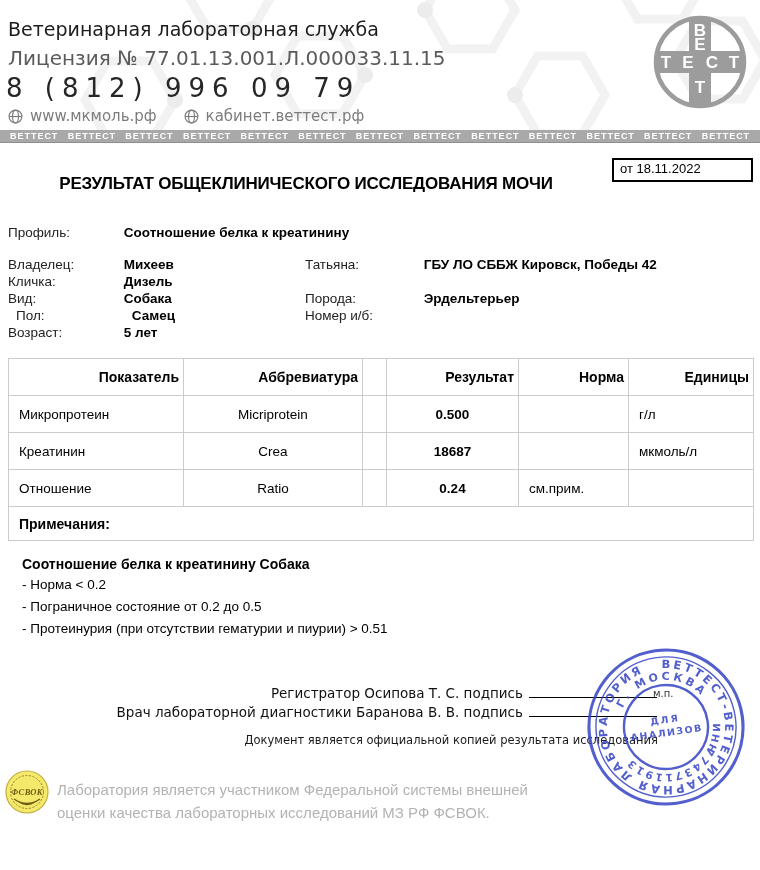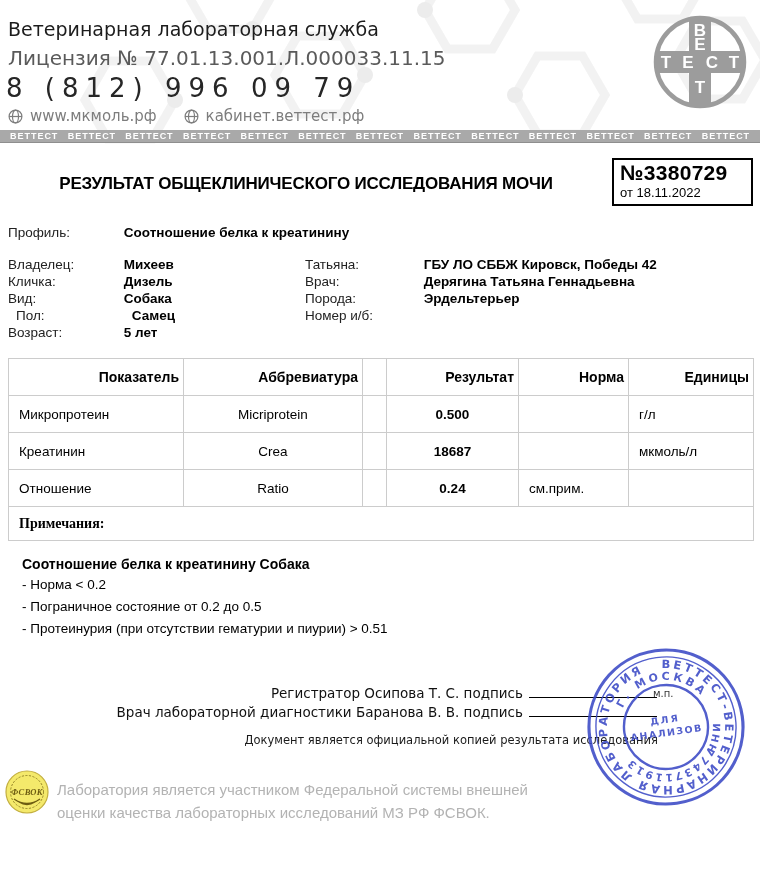--- a/index.html
+++ b/index.html
@@ -38,21 +38,21 @@
   .info-row.right .lbl { width:115px; }
 
   table.results { position:absolute; left:8px; top:358px; width:745px; border-collapse:collapse;
                   table-layout:fixed; z-index:1; }
   table.results th, table.results td { border:1px solid #cccccc; height:36px; padding:0 10px;
                   font-size:13.5px; overflow:hidden; }
   table.results th { font-size:14px; font-weight:bold; text-align:right; padding:0 4px; }
   td.c-abbr { text-align:center; }
   td.c-flag { padding:0; }
   td.c-res  { text-align:center; font-weight:bold; }
-  table.results tfoot td { height:33px; font-weight:bold; font-size:14px; text-align:left;font-family:Liberation Serif, serif; }
+  table.results tfoot td { height:33px; font-weight:bold; font-size:14px; text-align:left; }
 
   .notes-title { left:22px; top:556px; font-weight:bold; font-size:14px; z-index:1; }
   .note-line   { position:absolute; left:22px; font-size:13.5px; z-index:1; }
 
   .signatures { left:0; top:684px; width:657px; text-align:right; font-size:13.5px; line-height:19px;
                 color:#111; font-family:"DejaVu Sans",sans-serif; z-index:1; }
   .sig-line { display:inline-block; width:128px; border-bottom:1px solid #000; height:13px;
               vertical-align:baseline; margin-left:6px; }
   .mp { left:653px; top:688px; font-size:10px; color:#333; z-index:3; font-family:"DejaVu Sans",sans-serif; }
   .copy-note { left:0; top:733px; width:658px; text-align:right; font-size:11.5px; color:#1a1a1a;
@@ -139,21 +139,20 @@
     <span>ВЕТТЕСТ</span>
     <span>ВЕТТЕСТ</span>
     <span>ВЕТТЕСТ</span>
     <span>ВЕТТЕСТ</span>
     <span>ВЕТТЕСТ</span>
     <span>ВЕТТЕСТ</span>
   </div>
 
   <div class="abs report-title">РЕЗУЛЬТАТ ОБЩЕКЛИНИЧЕСКОГО ИССЛЕДОВАНИЯ МОЧИ</div>
   <div class="abs number-box">
-    <div class="num">№3380729</div>
     <div class="date">от 18.11.2022</div>
   </div>
 
   <div class="info-row" style="left:8px; top:225px;">
     <span class="lbl">Профиль:</span>
     <span class="val">Соотношение белка к креатинину</span>
   </div>
 
   <div class="info-row" style="left:8px; top:257px;">
     <span class="lbl">Владелец:</span>
@@ -172,24 +171,20 @@
     <span class="val">Самец</span>
   </div>
   <div class="info-row" style="left:8px; top:325px;">
     <span class="lbl">Возраст:</span>
     <span class="val">5 лет</span>
   </div>
 
   <div class="info-row right" style="left:305px; top:257px;">
     <span class="lbl">Татьяна:</span>
     <span class="val">ГБУ ЛО СББЖ Кировск, Победы 42</span>
-  </div>
-  <div class="info-row right" style="left:305px; top:274px;">
-    <span class="lbl">Врач:</span>
-    <span class="val">Дерягина Татьяна Геннадьевна</span>
   </div>
   <div class="info-row right" style="left:305px; top:291px;">
     <span class="lbl">Порода:</span>
     <span class="val">Эрдельтерьер</span>
   </div>
   <div class="info-row right" style="left:305px; top:308px;">
     <span class="lbl">Номер и/б:</span>
     <span class="val"></span>
   </div>
 

